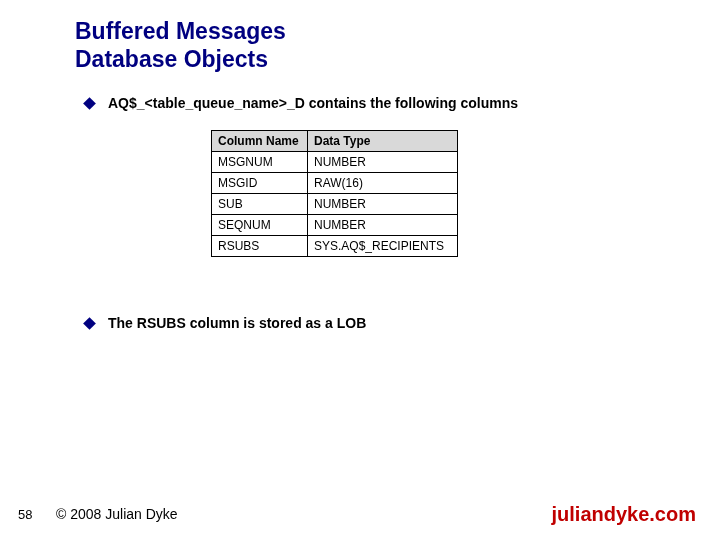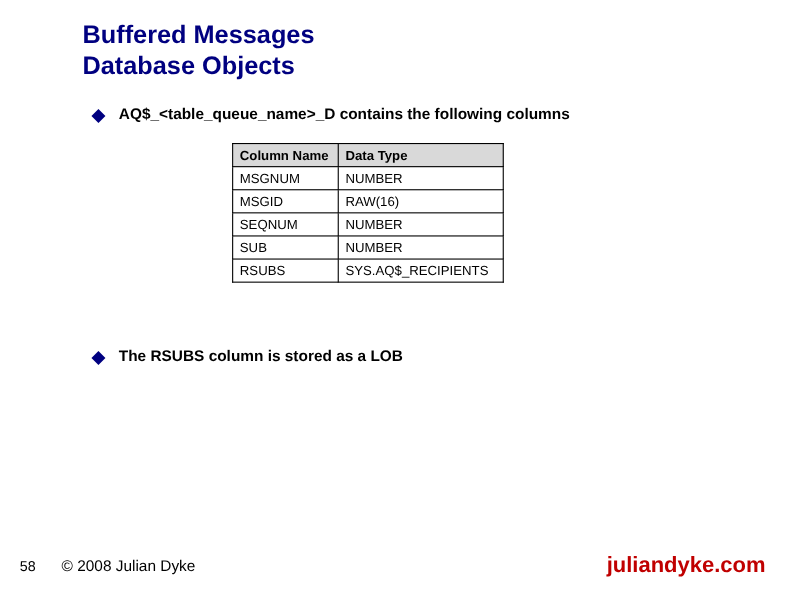--- a/index.html
+++ b/index.html
@@ -17,21 +17,21 @@
     left: 75px;
     font-size: 23px;
     font-weight: bold;
     color: #000080;
     line-height: 1.2;
   }
   .bullet-row {
     position: absolute;
     left: 85px;
     display: flex;
-    align-items: center;
+    align-items: flex-start;
   }
   .bullet-row.b1 { top: 95px; }
   .bullet-row.b2 { top: 315px; }
   .diamond {
     width: 9px;
     height: 9px;
     background: #000080;
     transform: rotate(45deg);
     margin-top: 4px;
     margin-right: 14px;
@@ -114,25 +114,25 @@
   <tbody>
     <tr>
       <td class="col0">MSGNUM</td>
       <td class="col1">NUMBER</td>
     </tr>
     <tr>
       <td class="col0">MSGID</td>
       <td class="col1">RAW(16)</td>
     </tr>
     <tr>
-      <td class="col0">SEQNUM</td>
+      <td class="col0">SUB</td>
       <td class="col1">NUMBER</td>
     </tr>
     <tr>
-      <td class="col0">SUB</td>
+      <td class="col0">SEQNUM</td>
       <td class="col1">NUMBER</td>
     </tr>
     <tr>
       <td class="col0">RSUBS</td>
       <td class="col1">SYS.AQ$_RECIPIENTS</td>
     </tr>
   </tbody>
 </table>
 
 <div class="bullet-row b2">

